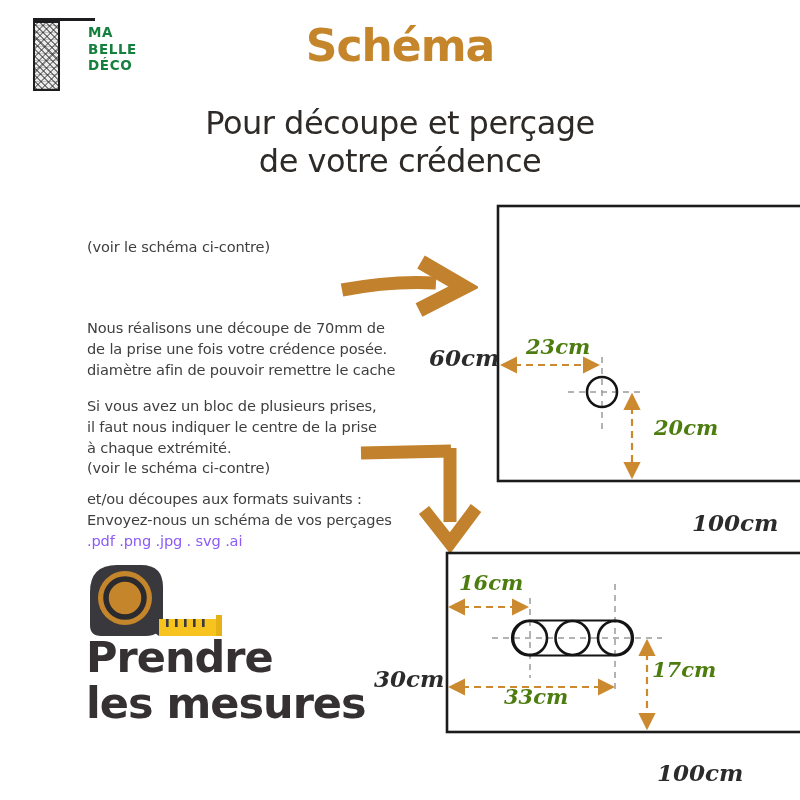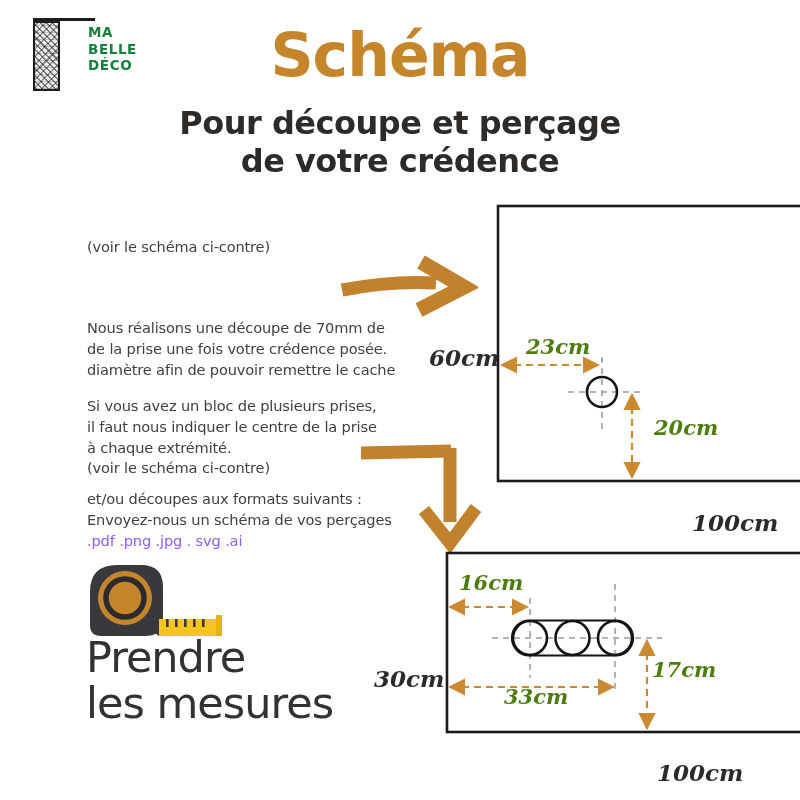--- a/index.html
+++ b/index.html
@@ -12,31 +12,31 @@
   .logo-pattern{left:33px;top:21px;width:27px;height:70px;border:2px solid #1d1d1f;box-sizing:border-box;
     background:
       repeating-linear-gradient(45deg, rgba(35,35,35,.55) 0 1.5px, transparent 1.5px 4.5px),
       repeating-linear-gradient(-45deg, rgba(35,35,35,.45) 0 1.5px, transparent 1.5px 5.5px),
       repeating-linear-gradient(0deg, rgba(35,35,35,.22) 0 1px, transparent 1px 7px),
       #ececec;}
   .logo-text{left:68px;top:24px;font-size:13.5px;line-height:16.5px;font-weight:700;
     letter-spacing:.6px;color:#15803d;margin-left:20px;}
 
   
-  .title{left:0;top:20px;width:800px;text-align:center;font-size:60px;font-weight:800;
+  .title{left:0;top:20px;width:800px;text-align:center;font-size:44px;font-weight:800;
     letter-spacing:-1px;color:#C5862B;}
   .subtitle{left:0;top:104px;width:800px;text-align:center;font-size:32px;line-height:38px;
-    font-weight:700;letter-spacing:-.5px;color:#2E2A27;}
+    font-weight:400;letter-spacing:-.5px;color:#2E2A27;}
 
   
   .para{left:87px;width:340px;font-size:14.6px;line-height:20.8px;color:#3F3F3F;letter-spacing:-.15px;}
   .formats{color:#8b5cf6;}
 
   
-  .footer-heading{left:86px;top:634px;font-size:43px;line-height:46px;font-weight:400;
+  .footer-heading{left:86px;top:634px;font-size:43px;line-height:46px;font-weight:700;
     letter-spacing:-1px;color:#353132;}
 
   
   svg.layer{position:absolute;overflow:hidden;}
   .panel{fill:none;stroke:#1b1b1b;stroke-width:2.6;}
   .hole{fill:none;stroke:#141414;stroke-width:2.6;}
   .stadium{fill:none;stroke:#141414;stroke-width:2.2;}
   .cross{stroke:#9b9b9b;stroke-width:1.5;stroke-dasharray:6 5;}
   .dim{stroke:#CB8A30;stroke-width:2.2;stroke-dasharray:7 5;}
   .brush{stroke:#C2812C;fill:none;}

